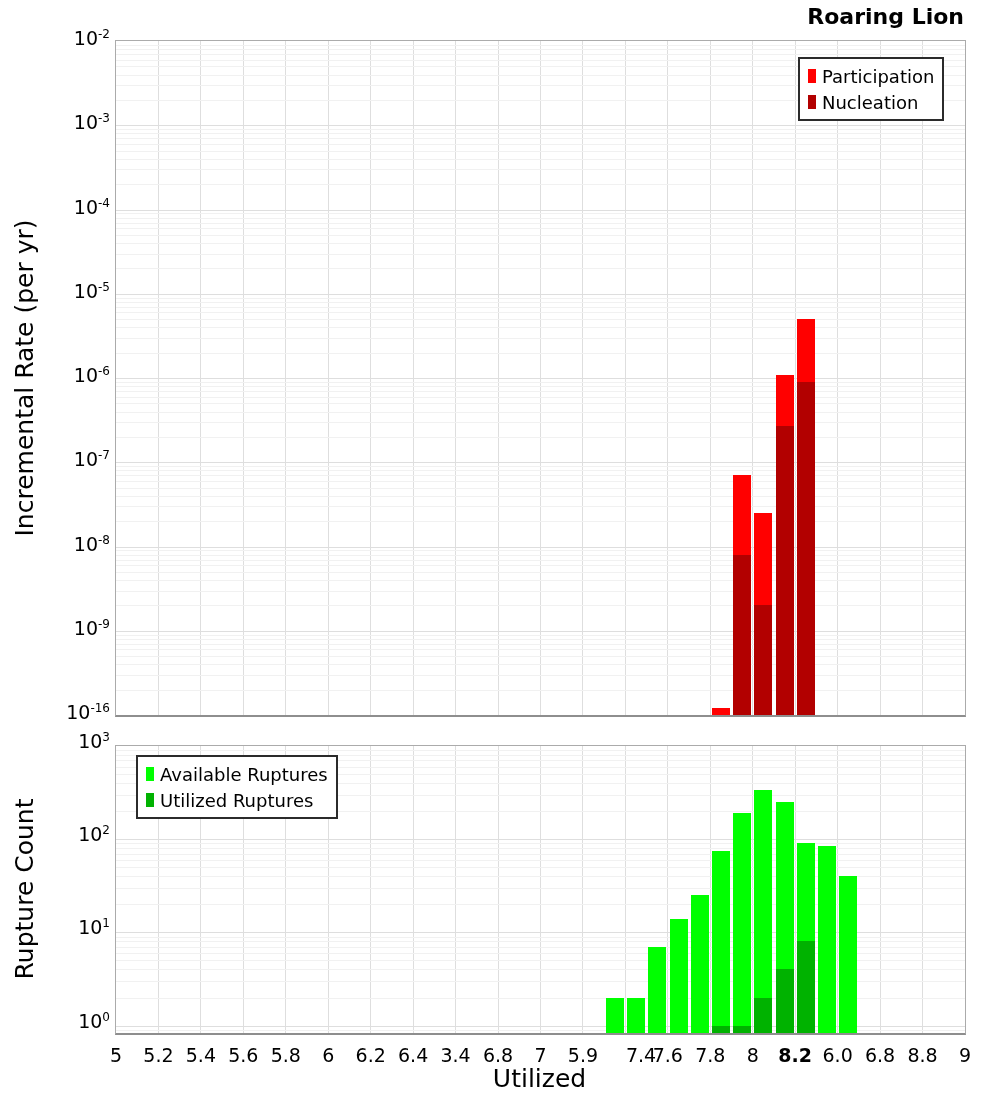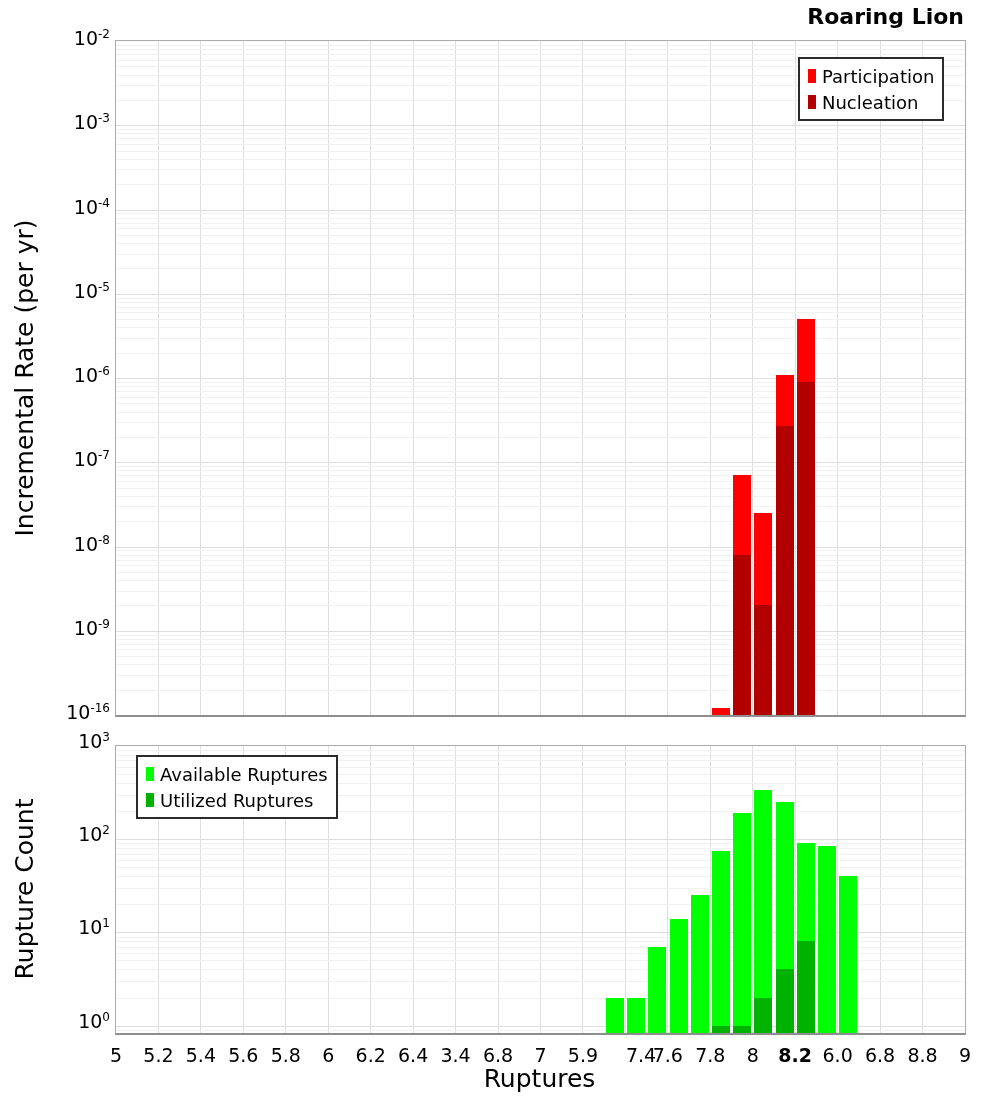--- a/index.html
+++ b/index.html
@@ -54,21 +54,21 @@
 </style>
 </head>
 <body>
 
 <div class="page">
 
   <div class="title">Roaring Lion</div>
 
   <div class="ylab" id="ylab-top">Incremental Rate (per yr)</div>
   <div class="ylab" id="ylab-bot">Rupture Count</div>
-  <div class="xlab">Ruptures</div>
+  <div class="xlab">Utilized</div>
 
   <div class="panel" id="panel-top">
       <div class="gl-v" style="left: 41.95px; background: rgb(222, 222, 222);"></div>
       <div class="gl-v" style="left: 84.4px; background: rgb(222, 222, 222);"></div>
       <div class="gl-v" style="left: 126.85px; background: rgb(222, 222, 222);"></div>
       <div class="gl-v" style="left: 169.3px; background: rgb(222, 222, 222);"></div>
       <div class="gl-v" style="left: 211.75px; background: rgb(222, 222, 222);"></div>
       <div class="gl-v" style="left: 254.2px; background: rgb(222, 222, 222);"></div>
       <div class="gl-v" style="left: 296.65px; background: rgb(222, 222, 222);"></div>
       <div class="gl-v" style="left: 339.1px; background: rgb(222, 222, 222);"></div>

